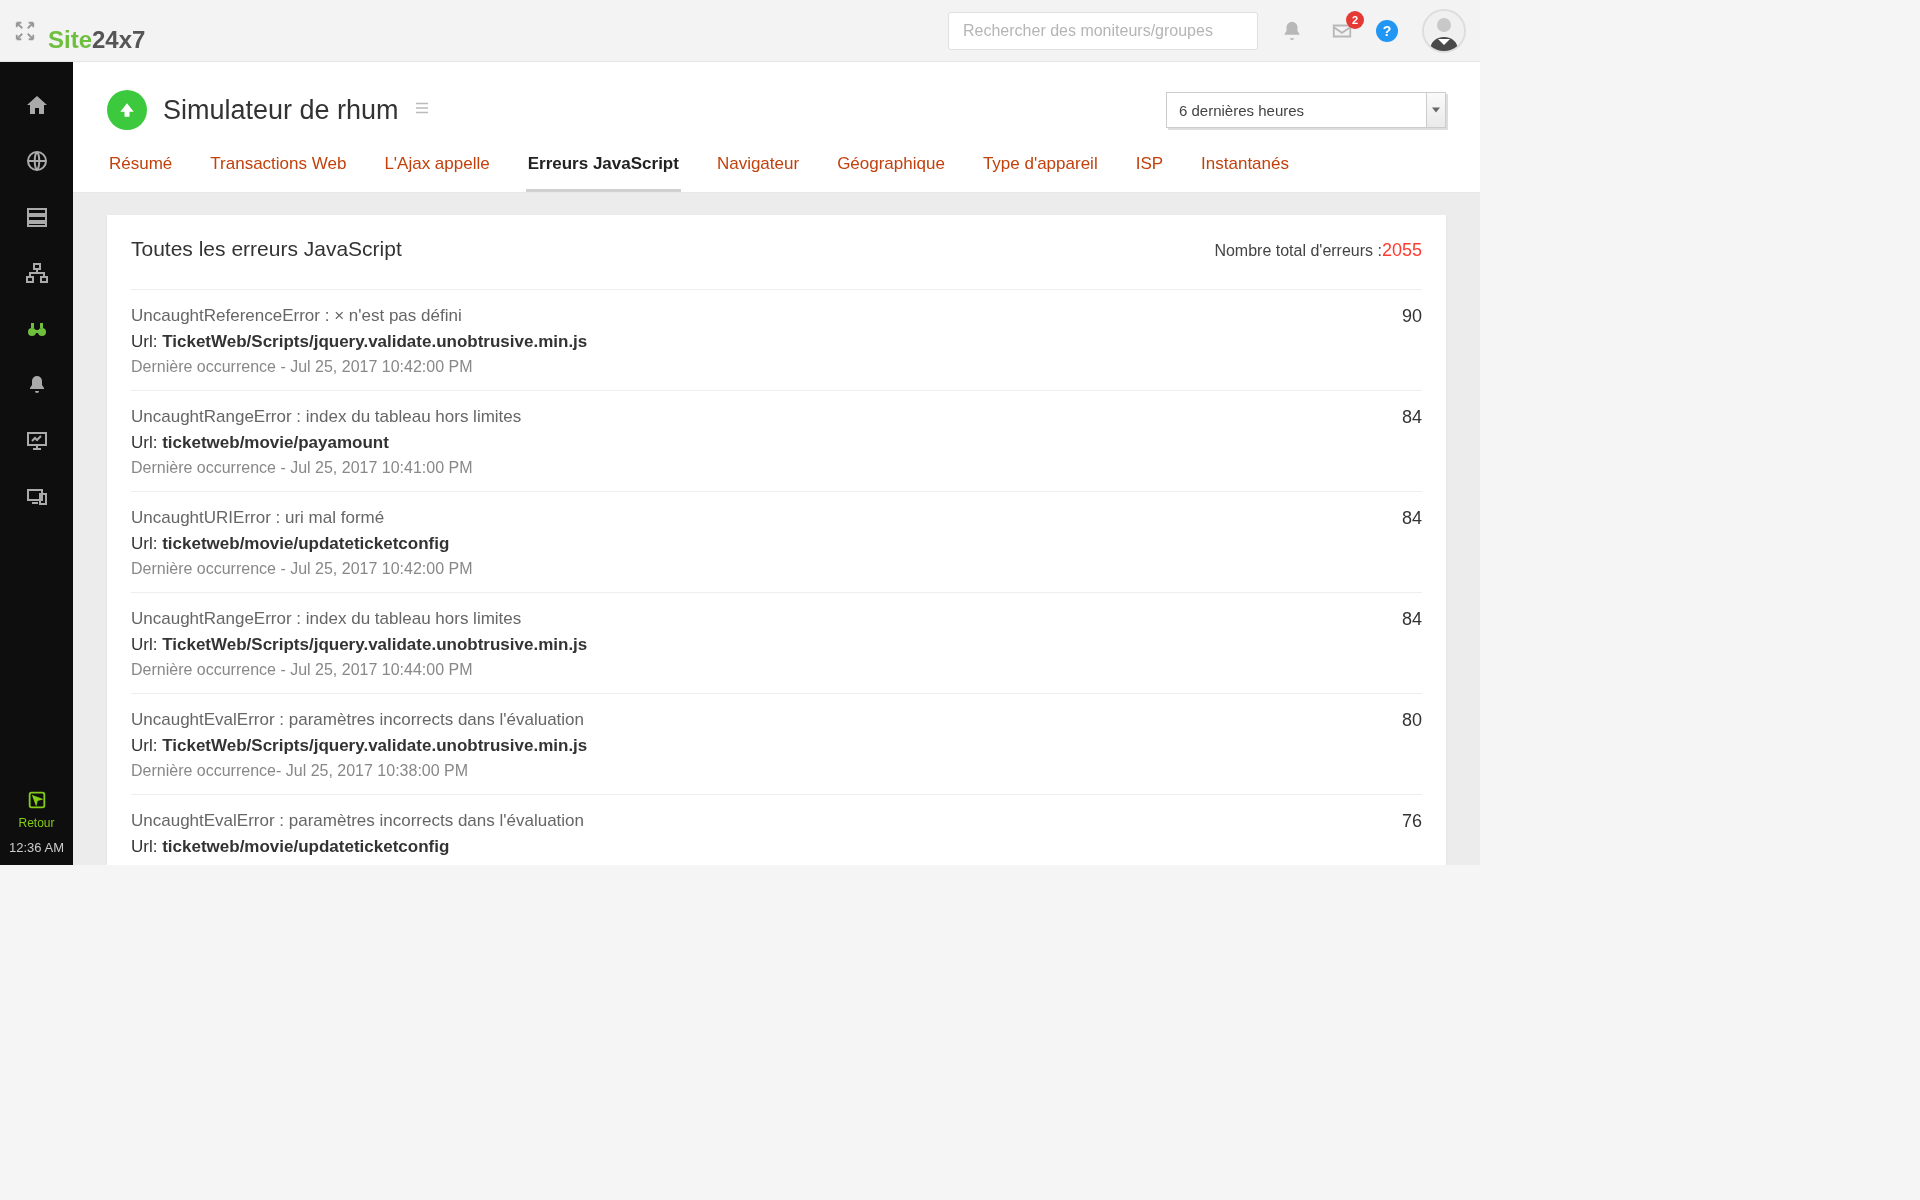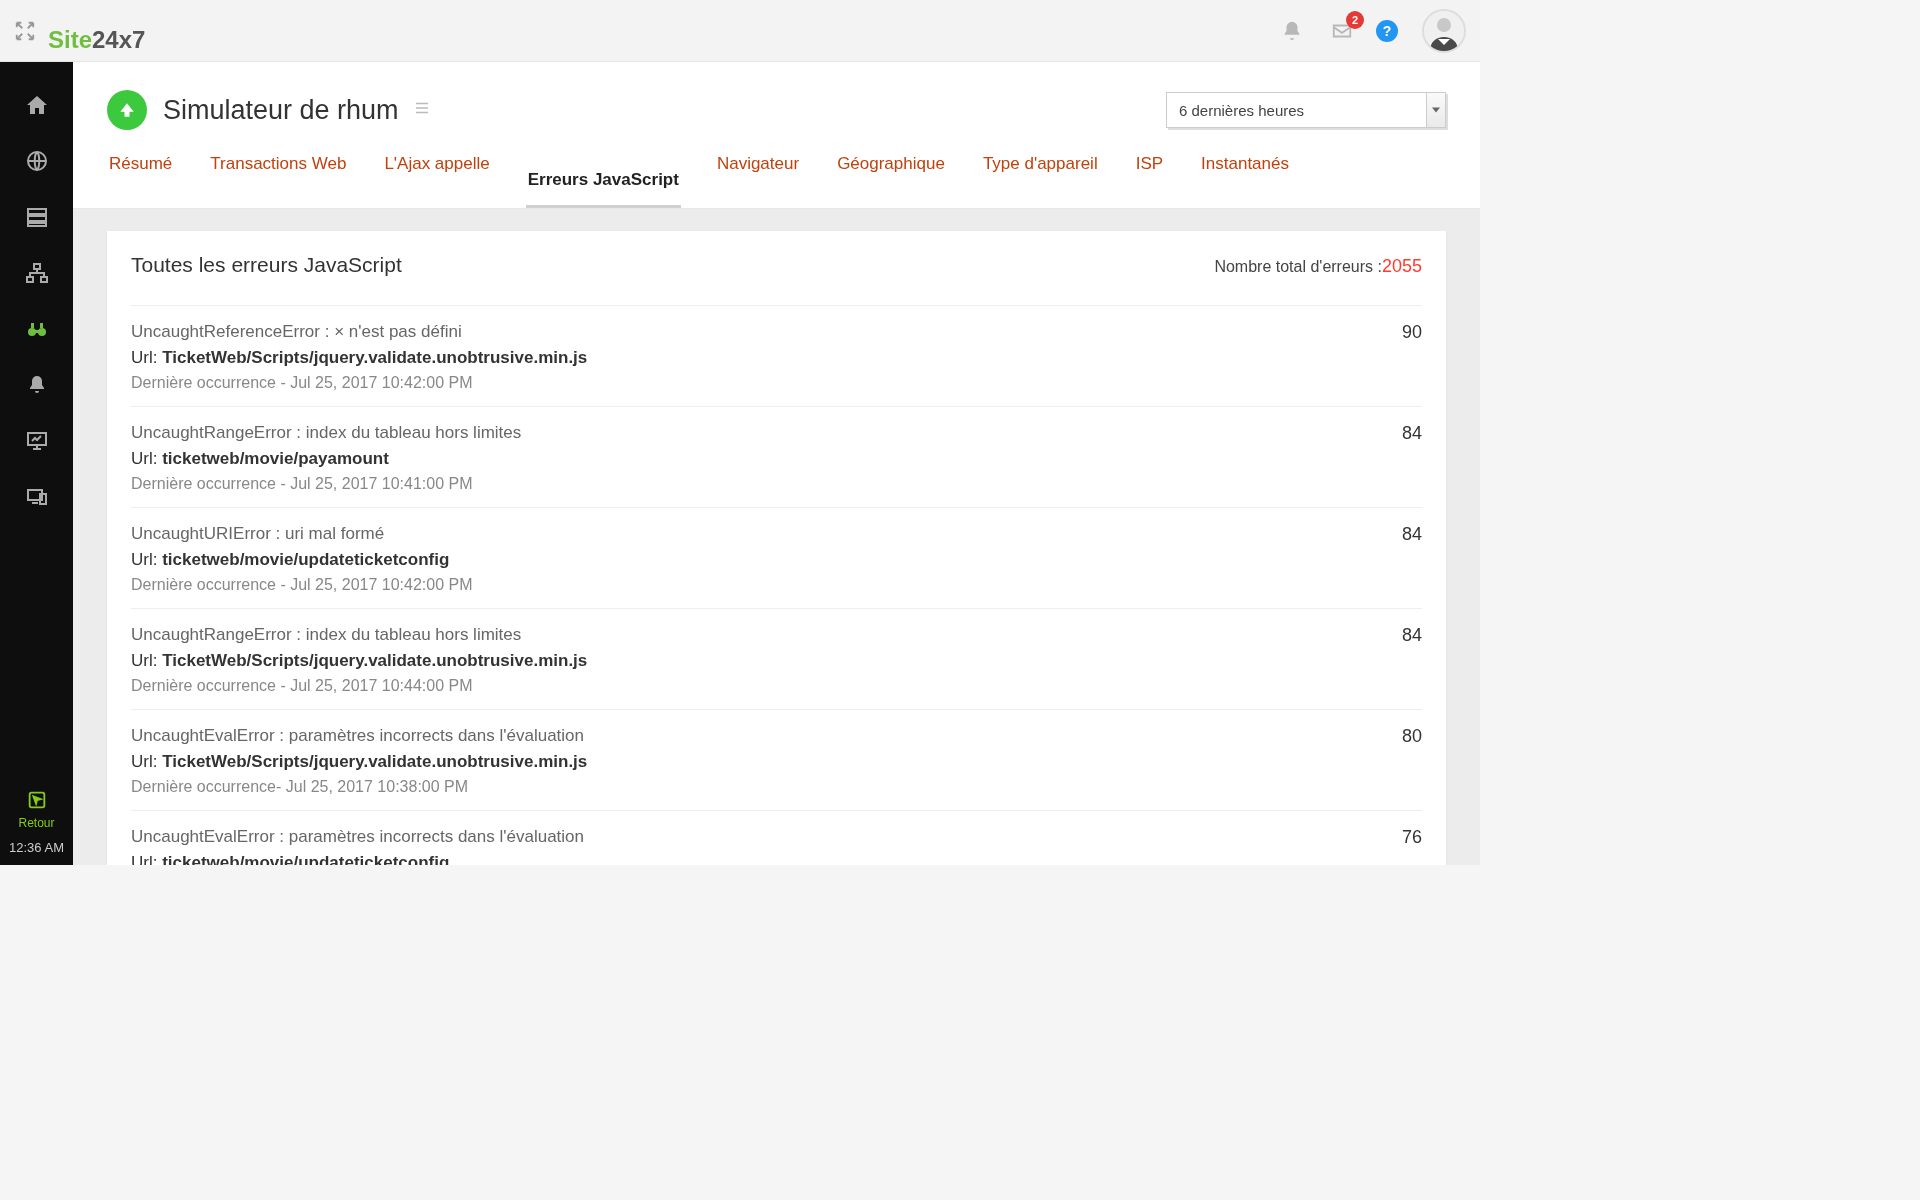--- a/index.html
+++ b/index.html
@@ -42,21 +42,21 @@
 .page-title { font-size: 27px; font-weight: 400; color: #333; }
 .hamburger-small { margin-left: 14px; color: #bbb; cursor: pointer; }
 .hamburger-small svg { width: 18px; height: 18px; }
 .page-title-spacer { flex: 1; }
 .time-select { height: 36px; min-width: 280px; background: #fff; border: 1px solid #ccc; padding: 0 30px 0 12px; font-size: 15px; color: #444; position: relative; cursor: pointer; box-shadow: 2px 2px 0 #ddd; display: flex; align-items: center; }
 .time-select::after { content: ""; position: absolute; right: 0; top: 0; bottom: 0; width: 18px; background: linear-gradient(#fafafa,#eaeaea); border-left: 1px solid #ccc; }
 .time-select-caret { position: absolute; right: 5px; top: 50%; transform: translateY(-50%); width: 0; height: 0; border-left: 4px solid transparent; border-right: 4px solid transparent; border-top: 5px solid #666; z-index: 1; }
 
 .tabs { display: flex; gap: 34px; }
 .tab { padding: 6px 2px 18px 2px; font-size: 17px; color: #c2410c; cursor: pointer; position: relative; }
-.tab.active { color: #222; font-weight: 700; margin-top: 16px; }
+.tab.active { color: #222; font-weight: 700; }
 .tab.active::after { content: ""; position: absolute; left: 0; right: 0; bottom: 0; height: 3px; background: #d0d0d0; }
 
 
 .content { flex: 1; padding: 22px 34px 0 34px; overflow: hidden; }
 .panel { background: #fff; padding: 22px 24px 0 24px; height: 100%; box-shadow: 0 1px 3px rgba(0,0,0,0.05); }
 .panel-header { display: flex; align-items: baseline; margin-bottom: 28px; }
 .panel-title { font-size: 21px; color: #333; font-weight: 400; }
 .panel-header-spacer { flex: 1; }
 .error-total-label { font-size: 16px; color: #444; }
 .error-total-value { font-size: 18px; color: #ff3b30; font-weight: 400; }
@@ -78,20 +78,21 @@
   <div class="expand-icon">
     <svg viewBox="0 0 24 24" fill="none" stroke="currentColor" stroke-width="2">
         <path d="M3 3l6 6M3 3v5M3 3h5M21 21l-6-6M21 21v-5M21 21h-5M21 3l-6 6M21 3v5M21 3h-5M3 21l6-6M3 21v-5M3 21h5"></path>
       </svg>
   </div>
   <div class="logo">
     <span class="logo-site">Site</span>
       <span class="logo-247">24x7</span>
   </div>
   <div class="top-header-spacer"></div>
+  <input class="search-box" placeholder="Rechercher des moniteurs/groupes" style="">
   <div class="header-icon">
     <svg viewBox="0 0 24 24" fill="currentColor">
         <path d="M12 2a6 6 0 00-6 6v4l-2 3v1h16v-1l-2-3V8a6 6 0 00-6-6zm0 20a2.5 2.5 0 002.45-2h-4.9A2.5 2.5 0 0012 22z"></path>
       </svg>
   </div>
   <div class="header-icon">
     <svg viewBox="0 0 24 24" fill="none" stroke="currentColor" stroke-width="2">
         <path d="M3 8l9 6 9-6M3 6h18v12H3z"></path>
       </svg>
     <span class="badge">2</span>

